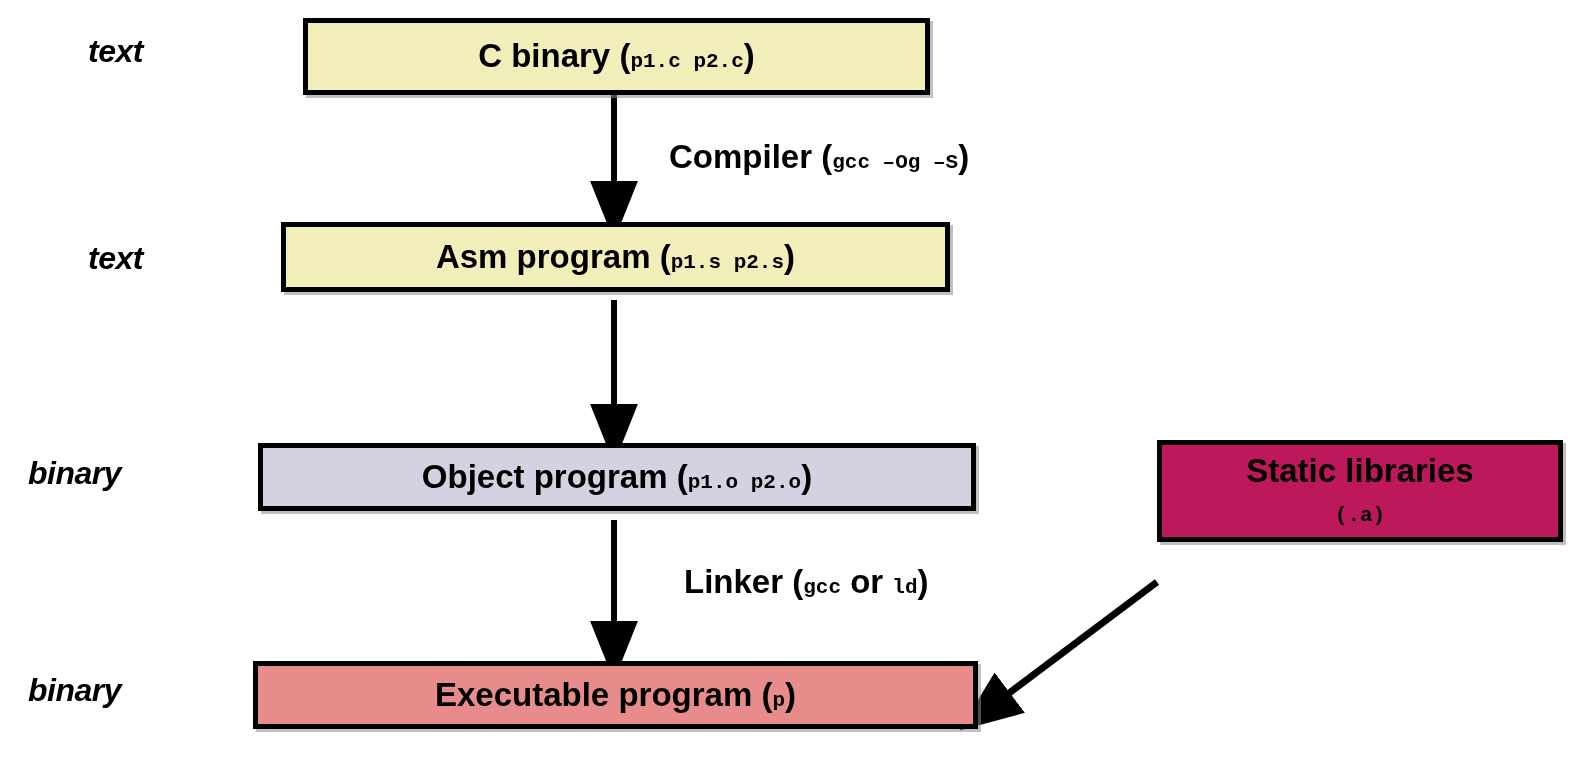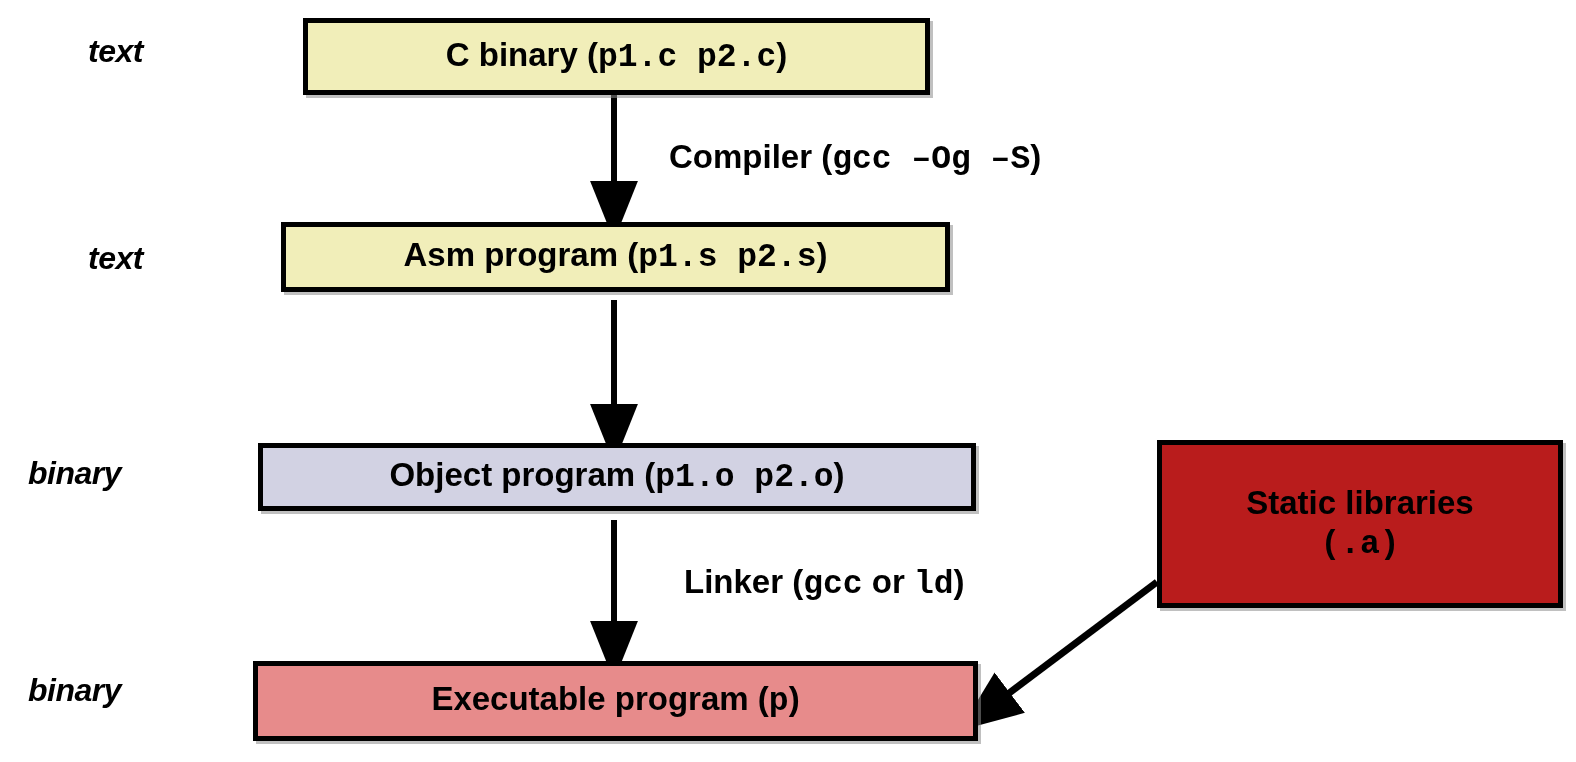--- a/index.html
+++ b/index.html
@@ -52,21 +52,21 @@
     font-size: 33px;
     line-height: 1.18;
     white-space: nowrap;
   }
   .flow-box .box-text.stacked {
     white-space: normal;
   }
   .mono {
     font-family: "Liberation Mono", "DejaVu Sans Mono", monospace;
     font-weight: bold;
-    font-size: 33px;
+    font-size: 21px;
     letter-spacing: 0px;
   }
 
   
   .edge-label {
     position: absolute;
     font-family: "Liberation Sans", sans-serif;
     font-weight: bold;
     font-size: 33px;
     color: #000000;
@@ -133,27 +133,27 @@
       <span>Asm program (</span><span class="mono">p1.s p2.s</span><span>)</span>
     </div>
   </div>
 
   <div class="flow-box" style="left:258px; top:443px; width:718px; height:68px; background:#D2D2E3;">
     <div class="box-text">
       <span>Object program (</span><span class="mono">p1.o p2.o</span><span>)</span>
     </div>
   </div>
 
-  <div class="flow-box" style="left:253px; top:661px; width:725px; height:80px; background:#E78B8B;">
+  <div class="flow-box" style="left:253px; top:661px; width:725px; height:68px; background:#E78B8B;">
     <div class="box-text">
       <span>Executable program (</span><span class="mono">p</span><span>)</span>
     </div>
   </div>
 
-  <div class="flow-box" style="left:1157px; top:440px; width:406px; height:168px; background:#b91c1c;">
+  <div class="flow-box" style="left:1157px; top:440px; width:406px; height:102px; background:#be185d;">
     <div class="box-text stacked">
       <span>Static libraries</span><br>
       <span class="mono">(.a)</span>
     </div>
   </div>
 
   <div class="edge-label" style="left:669px; top:138px;">
     <span>Compiler (</span><span class="mono">gcc  –Og  –S</span><span>)</span>
   </div>
 

